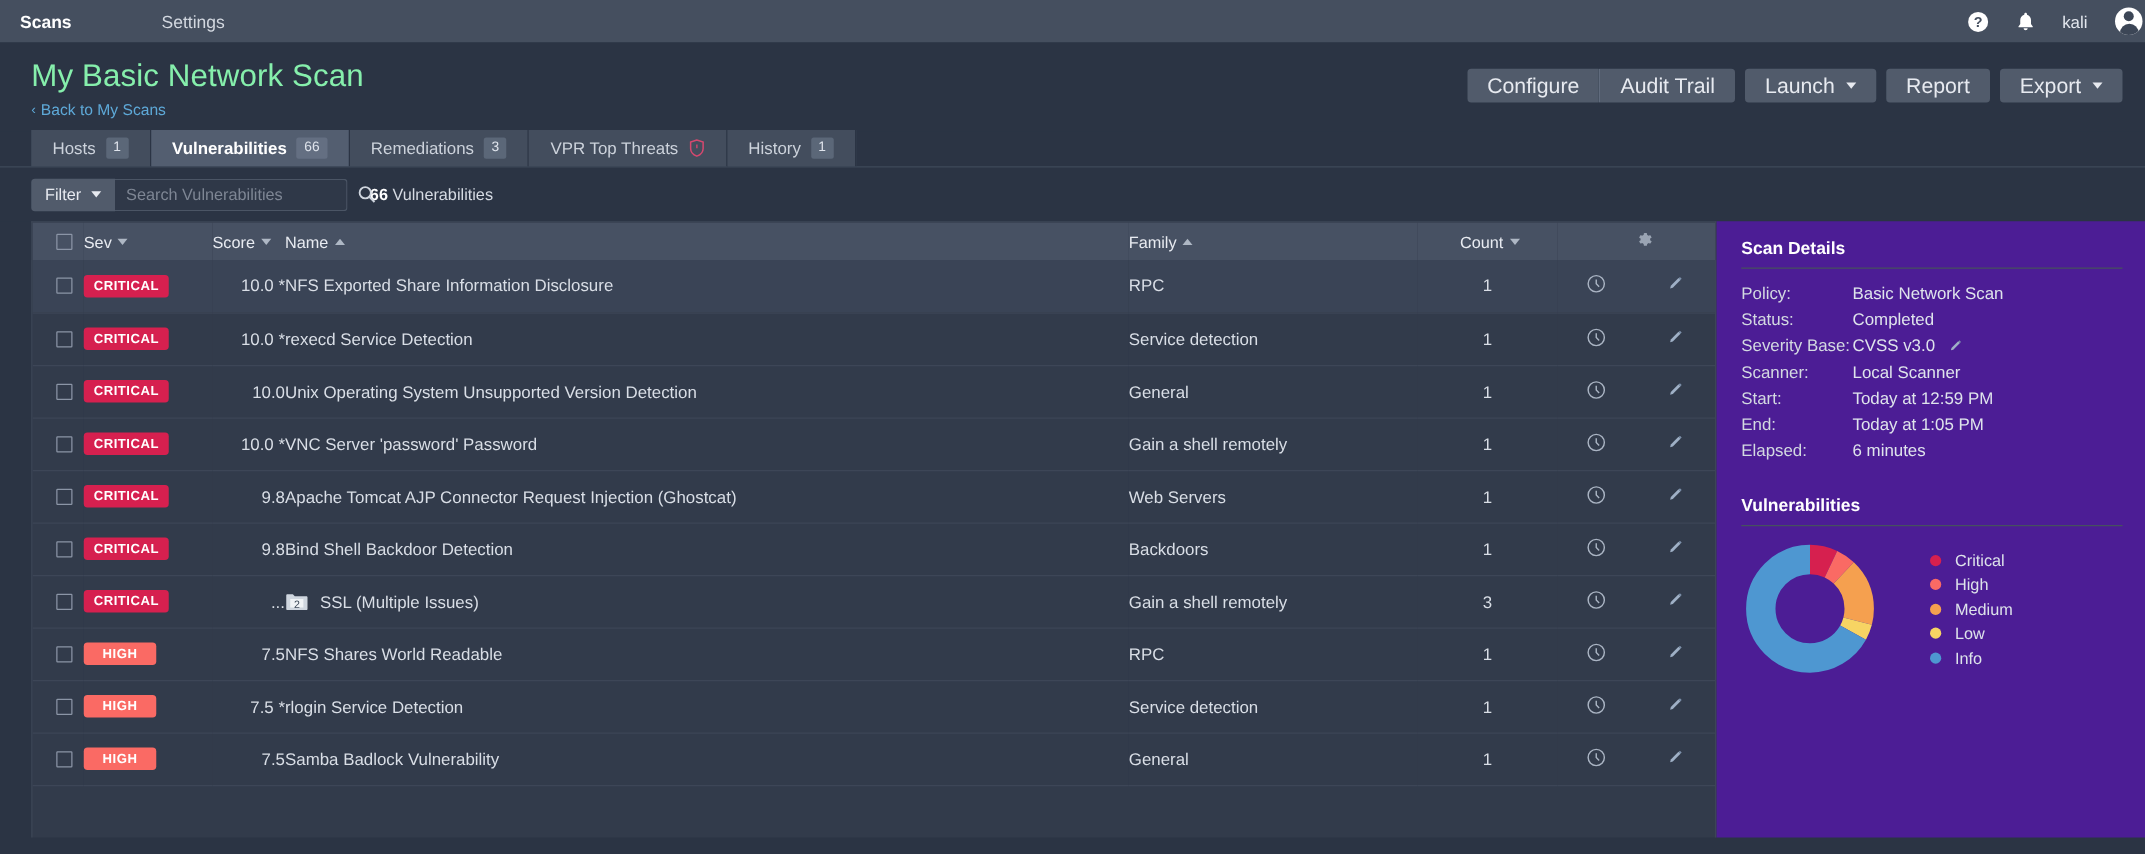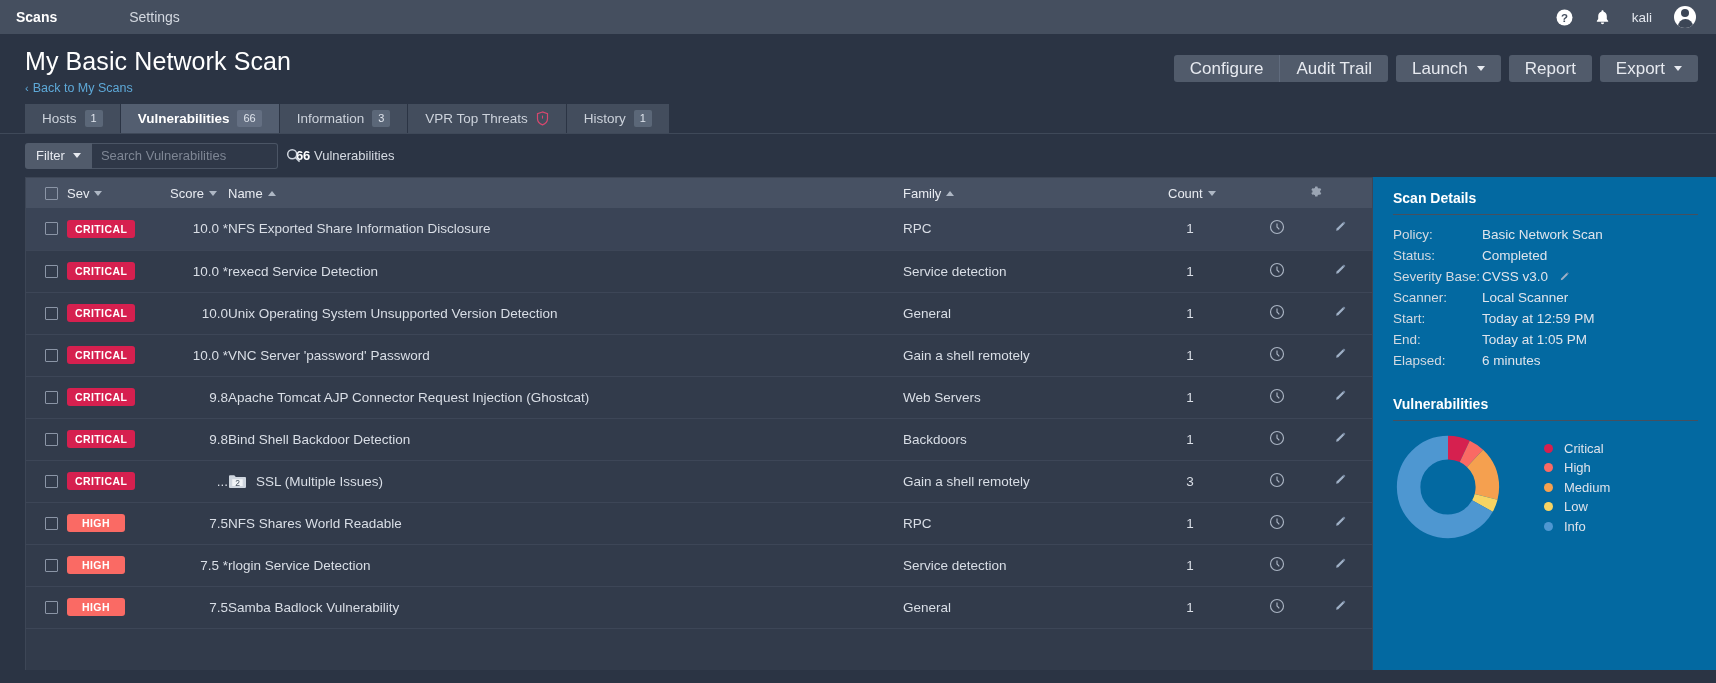--- a/index.html
+++ b/index.html
@@ -10,21 +10,21 @@
     color: #dfe3ea;
     overflow: hidden;
   }
 
   
   .topnav {
     height: 34px;
     background: #454f5f;
     display: flex;
     align-items: center;
-    padding: 0 20px 0 16px;
+    padding: 0 2px 0 16px;
     position: relative;
   }
   .topnav-left { display: flex; align-items: center; gap: 0; }
   .nav-link {
     font-size: 14px;
     color: #d3d8e0;
     padding: 0 22px 0 0;
     cursor: pointer;
     white-space: nowrap;
   }
@@ -68,21 +68,21 @@
     background: #2b3444;
     display: flex;
     align-items: flex-start;
     padding: 13px 18px 0 25px;
     position: relative;
   }
   .title-block { display: flex; flex-direction: column; }
   .page-title {
     font-size: 25px;
     font-weight: 300;
-    color: #ffffff;
+    color: #86efac;
     letter-spacing: 0.1px;
     line-height: 1.15;
   }
   .back-link {
     font-size: 12.5px;
     color: #5ea9d8;
     margin-top: 5px;
     cursor: pointer;
     display: flex;
     align-items: center;
@@ -317,21 +317,21 @@
   .count-cell { text-align: center; padding-right: 28px; }
   .icon-cell { text-align: center; }
   .icon-btn { display: inline-flex; cursor: pointer; }
 
   .gear-cell { text-align: center; }
 
   
   .details-panel {
     width: 343px;
     padding: 13px 18px 0 20px;
-    background: #0369a1;
+    background: #4c1d95;
   }
   .panel-heading {
     font-size: 14px;
     font-weight: bold;
     color: #ffffff;
     margin-bottom: 8px;
   }
   .panel-rule {
     height: 1px;
     background: #46505f;
@@ -407,21 +407,21 @@
 <div class="tabs-wrap">
   <div class="tab">
     <span>Hosts</span>
     <span class="tab-badge">1</span>
   </div>
   <div class="tab active">
     <span>Vulnerabilities</span>
     <span class="tab-badge">66</span>
   </div>
   <div class="tab">
-    <span>Information</span>
+    <span>Remediations</span>
     <span class="tab-badge">3</span>
   </div>
   <div class="tab">
     <span>VPR Top Threats</span>
     <span class="shield-icon">
       <svg width="13" height="15" viewBox="0 0 13 15">
           <path d="M6.5 1 1.5 2.6v5.1c0 3 2 5 5 6.2 3-1.2 5-3.2 5-6.2V2.6z" fill="none" stroke="#d6486f" stroke-width="1.2"></path>
           <path d="M6.5 4.6v3" stroke="#d6486f" stroke-width="1.1"></path>
         </svg>
     </span>

